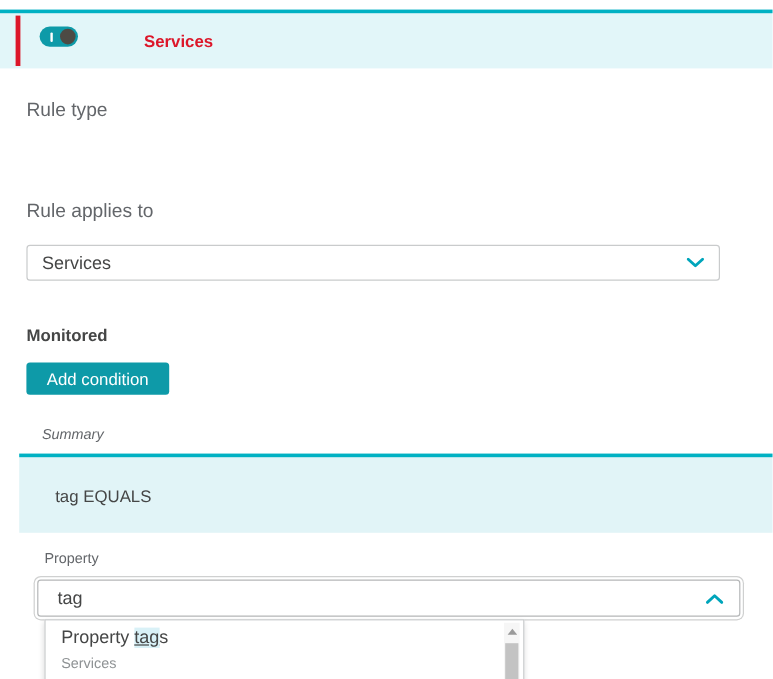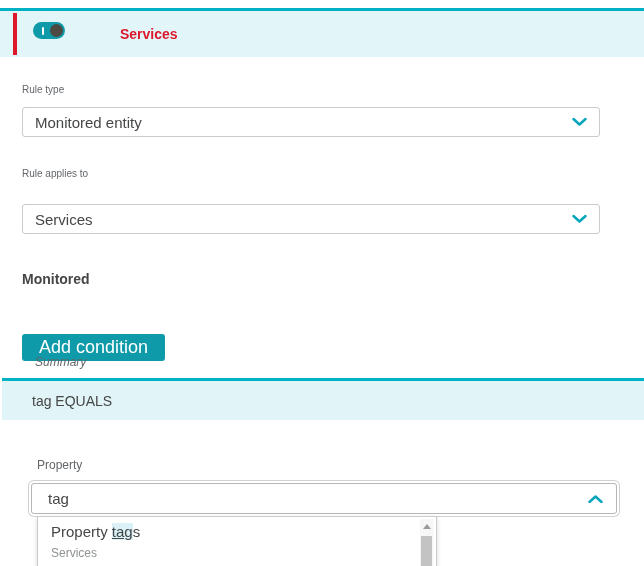--- a/index.html
+++ b/index.html
@@ -21,29 +21,29 @@
   .page{position:relative;width:644px;height:566px;background:#fff;overflow:hidden;padding-left:12px;}
 
   
   .top-card{position:absolute;left:0;right:0;top:8px;height:49px;background:var(--bar-bg);border-top:3px solid var(--accent-bright);}
   .red-stripe{position:absolute;left:13px;top:2px;bottom:2px;width:4px;background:var(--red);}
   .toggle{position:absolute;left:33px;top:11px;width:32px;height:17px;background:var(--accent);border-radius:9px;cursor:pointer;}
   .toggle .on-bar{position:absolute;left:9px;top:5px;width:2px;height:8px;background:#fff;border-radius:1px;}
   .toggle .knob{position:absolute;right:2px;top:2px;width:13px;height:13px;border-radius:50%;background:var(--knob);}
   .rule-title{position:absolute;left:120px;top:0;bottom:0;display:flex;align-items:center;color:var(--red);font-weight:bold;font-size:14px;}
 
-  .field-label{position:absolute;font-size:10px;color:var(--label);}
+  .field-label{position:absolute;font-size:16px;color:var(--label);}
   .select{position:absolute;left:22px;width:578px;height:30px;border:1px solid var(--border);border-radius:3px;background:#fff;display:flex;align-items:center;padding:0 12px;font-size:15px;color:var(--text);cursor:pointer;}
   .select .chev{position:absolute;right:12px;top:50%;transform:translateY(-50%);display:flex;}
 
   .section-heading{position:absolute;left:22px;top:271px;font-size:14px;font-weight:bold;color:var(--text);}
-  .btn{position:absolute;left:22px;top:302px;height:27px;padding:0 17px;background:var(--accent);color:#fff;border:none;border-radius:3px;font-size:18px;font-family:inherit;cursor:pointer;display:flex;align-items:center;margin-top:32px;}
+  .btn{position:absolute;left:22px;top:302px;height:27px;padding:0 17px;background:var(--accent);color:#fff;border:none;border-radius:3px;font-size:14px;font-family:inherit;cursor:pointer;display:flex;align-items:center;}
 
   .summary-label{position:absolute;left:35px;top:355px;font-size:12px;color:var(--label);font-style:italic;}
-  .summary-row{position:absolute;left:2px;right:0;top:378px;height:42px;background:var(--row-bg);border-top:3px solid var(--accent-bright);display:flex;align-items:center;padding-left:30px;font-size:14px;color:var(--text);cursor:pointer;}
+  .summary-row{position:absolute;left:16px;right:0;top:378px;height:66px;background:var(--row-bg);border-top:3px solid var(--accent-bright);display:flex;align-items:center;padding-left:30px;font-size:14px;color:var(--text);cursor:pointer;}
 
   .prop-label{position:absolute;left:37px;top:458px;font-size:12px;color:var(--label);}
   .combo{position:absolute;left:31px;top:483px;width:586px;height:31px;background:#fff;border:1px solid #b5b7b8;border-radius:3px;box-shadow:0 0 0 2px #ffffff,0 0 0 3px #cfd0d0;}
   .combo input{position:absolute;left:0;top:0;width:100%;height:100%;border:none;outline:none;background:transparent;padding:0 34px 0 16px;font-size:15px;color:var(--text);font-family:inherit;}
   .combo .chev{position:absolute;right:13px;top:50%;transform:translateY(-50%);display:flex;cursor:pointer;}
 
   .dropdown{position:absolute;left:37px;top:516px;width:400px;height:56px;background:#fff;border:1px solid var(--border);box-shadow:0 2px 5px rgba(0,0,0,0.15);}
   .option{padding:6px 0 0 13px;cursor:pointer;}
   .option .main{font-size:15px;color:var(--text);line-height:18px;}
   .option .main .hl{background:var(--hl-bg);text-decoration:underline;}
@@ -62,28 +62,20 @@
   <div class="top-card">
     <div class="red-stripe"></div>
     <div class="toggle">
       <span class="on-bar"></span>
       <span class="knob"></span>
     </div>
     <div class="rule-title">Services</div>
   </div>
 
   <div class="field-label" style="left:22px;top:84px;">Rule type</div>
-  <div class="select" style="top:107px;">
-    <span>Monitored entity</span>
-    <span class="chev">
-      <svg width="15" height="9" viewBox="0 0 15 9">
-          <path d="M1.5 1.5l6 5.5 6-5.5" fill="none" stroke="#00a5bb" stroke-width="2.4" stroke-linecap="round" stroke-linejoin="round"></path>
-        </svg>
-    </span>
-  </div>
 
   <div class="field-label" style="left:22px;top:168px;text-align:center;">Rule applies to</div>
   <div class="select" style="top:204px;">
     <span>Services</span>
     <span class="chev">
       <svg width="15" height="9" viewBox="0 0 15 9">
           <path d="M1.5 1.5l6 5.5 6-5.5" fill="none" stroke="#00a5bb" stroke-width="2.4" stroke-linecap="round" stroke-linejoin="round"></path>
         </svg>
     </span>
   </div>

